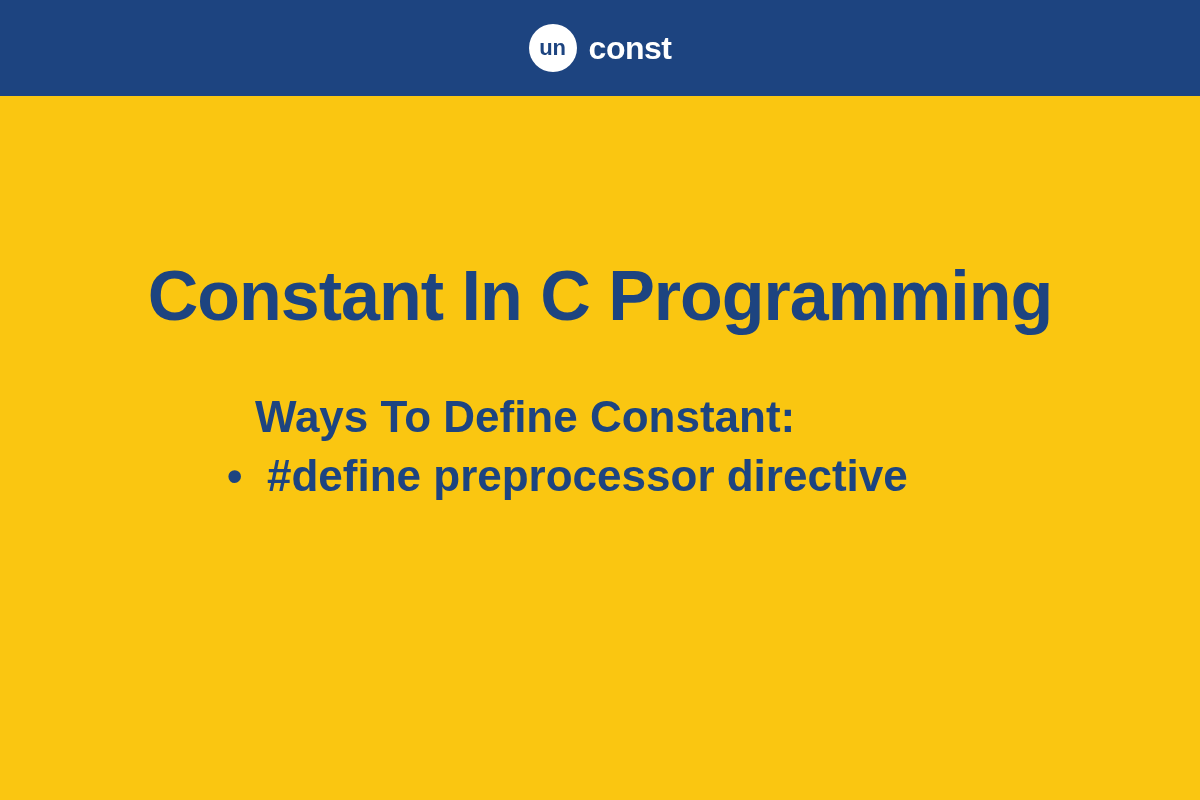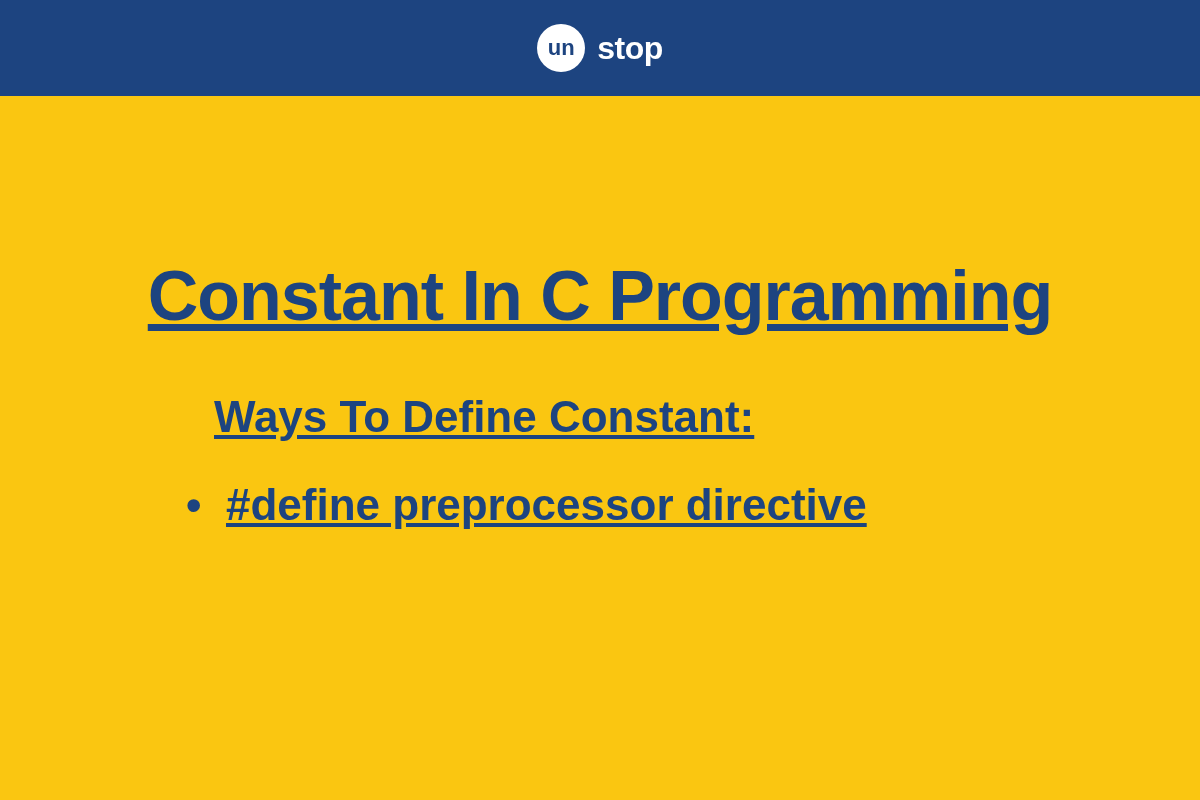--- a/index.html
+++ b/index.html
@@ -38,40 +38,39 @@
       font-weight: 700;
       font-size: 22px;
     }
     .logo-text {
       color: #ffffff;
       font-weight: 700;
       font-size: 32px;
       letter-spacing: -0.5px;
     }
     .content {
-      padding: 0 54px;
+      padding: 0 95px;
       color: #1d4480;
-      text-decoration: underline;
     }
     .title {
       font-size: 70px;
       font-weight: 800;
       margin-top: 160px;
       text-align: center;
       letter-spacing: -1px;
     }
     .subtitle {
       font-size: 44px;
       font-weight: 700;
       margin-top: 56px;
       margin-left: 160px;
     }
     .list {
       list-style: none;
-      margin-top: 31px;
+      margin-top: 2px;
       margin-left: 120px;
     }
     .list li {
       font-size: 44px;
       font-weight: 700;
       padding-left: 52px;
       position: relative;
       line-height: 1.45;
     }
     .list li::before {
@@ -82,21 +81,21 @@
     }
   </style>
 </head>
 <body>
 
 <div class="header">
   <div class="logo">
     <div class="logo-circle">
       <span>un</span>
     </div>
-    <span class="logo-text">stop</span>
+    <span class="logo-text">const</span>
   </div>
 </div>
 
 <div class="content">
   <h1 class="title">Constant In C Programming</h1>
   <div class="subtitle">Ways To Define  Constant:</div>
   <ul class="list">
     <li>#define preprocessor directive</li>
   </ul>
 </div>

